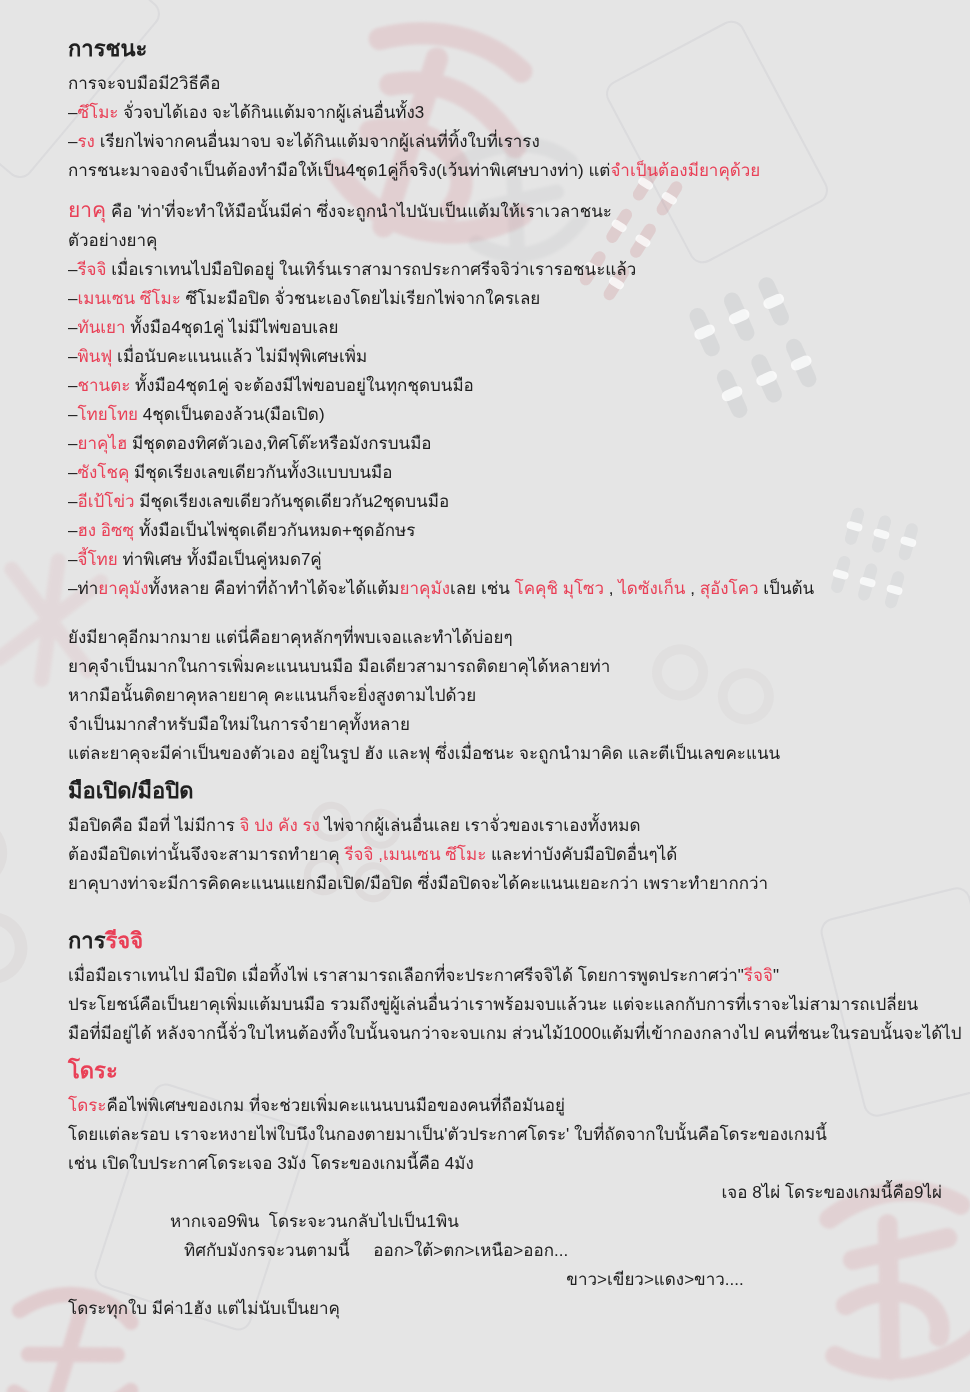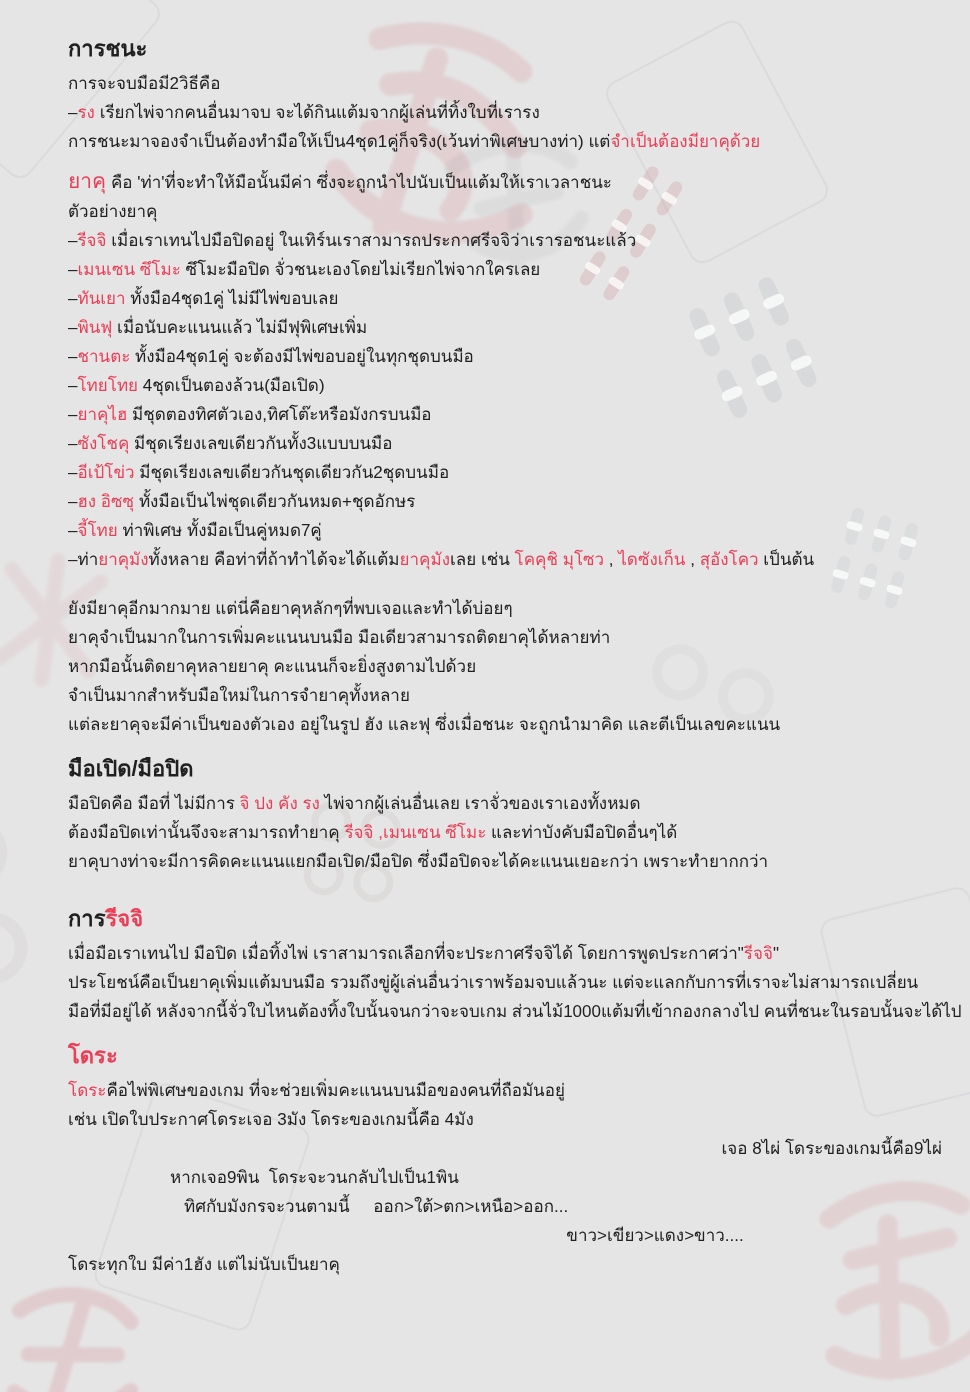--- a/index.html
+++ b/index.html
@@ -17,21 +17,21 @@
          border-radius:4px;background:rgba(255,255,255,.75);}
   .ring{display:inline-block;box-sizing:border-box;width:40px;height:40px;
         border:7px solid currentColor;border-radius:50%;margin:5px;}
   .ghost{position:absolute;border:2px solid rgba(150,150,162,.12);border-radius:14px;}
   .calli{position:absolute;filter:blur(1.5px);}
   .calli path{fill:none;stroke-linecap:round;stroke-linejoin:round;}
 
   
   .content{position:relative;padding:34px 28px 0 68px;}
   section{margin:0;}
-  .mt-10{margin-top:10px;} .mt-24{margin-top:15px;} .mt-26{margin-top:20px;}
+  .mt-10{margin-top:10px;} .mt-24{margin-top:8px;} .mt-26{margin-top:20px;}
   .mt-28{margin-top:28px;}
   h2{font-size:22px;line-height:30px;font-weight:bold;margin:0 0 5px 0;}
   .line{font-size:17px;line-height:29px;min-height:29px;white-space:pre;}
   .red{color:#e94057;}
   .big{font-size:21px;margin-top:48px;}
   .ind-a{padding-left:160px;text-align:right;}
   .ind-b{padding-left:102px;}
   .ind-c{padding-left:116px;}
   .ind-d{padding-left:300px;text-align:center;}
 </style>
@@ -91,20 +91,21 @@
     <div class="ghost" style="left:-60px;top:-70px;width:170px;height:220px;transform:rotate(40deg)"></div>
     <div class="ghost" style="left:640px;top:40px;width:150px;height:200px;transform:rotate(-28deg)"></div>
     <div class="ghost" style="left:120px;top:1100px;width:160px;height:210px;transform:rotate(18deg)"></div>
     <div class="ghost" style="left:840px;top:900px;width:150px;height:200px;transform:rotate(-14deg)"></div>
   </div>
 
   <div class="content" id="content">
       <section class="">
         <h2><span>การชนะ</span></h2>
         <div class="line"><span>การจะจบมือมี2วิธีคือ</span></div>
+        <div class="line"><span>–</span><span class="red">ซึโมะ</span><span> จั่วจบได้เอง จะได้กินแต้มจากผู้เล่นอื่นทั้ง3</span></div>
         <div class="line"><span>–</span><span class="red">รง</span><span> เรียกไพ่จากคนอื่นมาจบ จะได้กินแต้มจากผู้เล่นที่ทิ้งใบที่เรารง</span></div>
         <div class="line"><span>การชนะมาจองจำเป็นต้องทำมือให้เป็น4ชุด1คู่ก็จริง(เว้นท่าพิเศษบางท่า) แต่</span><span class="red">จำเป็นต้องมียาคุด้วย</span></div>
       </section>
       <section class="mt-10">
         <div class="line"><span class="red big">ยาคุ</span><span> คือ 'ท่า'ที่จะทำให้มือนั้นมีค่า ซึ่งจะถูกนำไปนับเป็นแต้มให้เราเวลาชนะ</span></div>
         <div class="line"><span>ตัวอย่างยาคุ</span></div>
         <div class="line"><span>–</span><span class="red">รีจจิ</span><span> เมื่อเราเทนไปมือปิดอยู่ ในเทิร์นเราสามารถประกาศรีจจิว่าเรารอชนะแล้ว</span></div>
         <div class="line"><span>–</span><span class="red">เมนเซน ซึโมะ</span><span> ซึโมะมือปิด จั่วชนะเองโดยไม่เรียกไพ่จากใครเลย</span></div>
         <div class="line"><span>–</span><span class="red">ทันเยา</span><span> ทั้งมือ4ชุด1คู่ ไม่มีไพ่ขอบเลย</span></div>
         <div class="line"><span>–</span><span class="red">พินฟุ</span><span> เมื่อนับคะแนนแล้ว ไม่มีฟุพิเศษเพิ่ม</span></div>
@@ -132,20 +133,21 @@
       </section>
       <section class="mt-28">
         <h2><span>การ</span><span class="red">รีจจิ</span></h2>
         <div class="line"><span>เมื่อมือเราเทนไป มือปิด เมื่อทิ้งไพ่ เราสามารถเลือกที่จะประกาศรีจจิได้ โดยการพูดประกาศว่า"</span><span class="red">รีจจิ</span><span>"</span></div>
         <div class="line"><span>ประโยชน์คือเป็นยาคุเพิ่มแต้มบนมือ รวมถึงขู่ผู้เล่นอื่นว่าเราพร้อมจบแล้วนะ แต่จะแลกกับการที่เราจะไม่สามารถเปลี่ยน</span></div>
         <div class="line"><span>มือที่มีอยู่ได้ หลังจากนี้จั่วใบไหนต้องทิ้งใบนั้นจนกว่าจะจบเกม ส่วนไม้1000แต้มที่เข้ากองกลางไป คนที่ชนะในรอบนั้นจะได้ไป</span></div>
       </section>
       <section class="mt-24">
         <h2><span class="red">โดระ</span></h2>
         <div class="line"><span class="red">โดระ</span><span>คือไพ่พิเศษของเกม ที่จะช่วยเพิ่มคะแนนบนมือของคนที่ถือมันอยู่</span></div>
+        <div class="line"><span>โดยแต่ละรอบ เราจะหงายไพ่ใบนึงในกองตายมาเป็น'ตัวประกาศโดระ' ใบที่ถัดจากใบนั้นคือโดระของเกมนี้</span></div>
         <div class="line"><span>เช่น เปิดใบประกาศโดระเจอ 3มัง โดระของเกมนี้คือ 4มัง</span></div>
         <div class="line ind-a"><span>เจอ 8ไผ่ โดระของเกมนี้คือ9ไผ่</span></div>
         <div class="line ind-b"><span>หากเจอ9พิน  โดระจะวนกลับไปเป็น1พิน</span></div>
         <div class="line ind-c"><span>ทิศกับมังกรจะวนตามนี้     ออก&gt;ใต้&gt;ตก&gt;เหนือ&gt;ออก...</span></div>
         <div class="line ind-d"><span>ขาว&gt;เขียว&gt;แดง&gt;ขาว....</span></div>
         <div class="line"><span>โดระทุกใบ มีค่า1ฮัง แต่ไม่นับเป็นยาคุ</span></div>
       </section>
     </div>
 </div>
 

